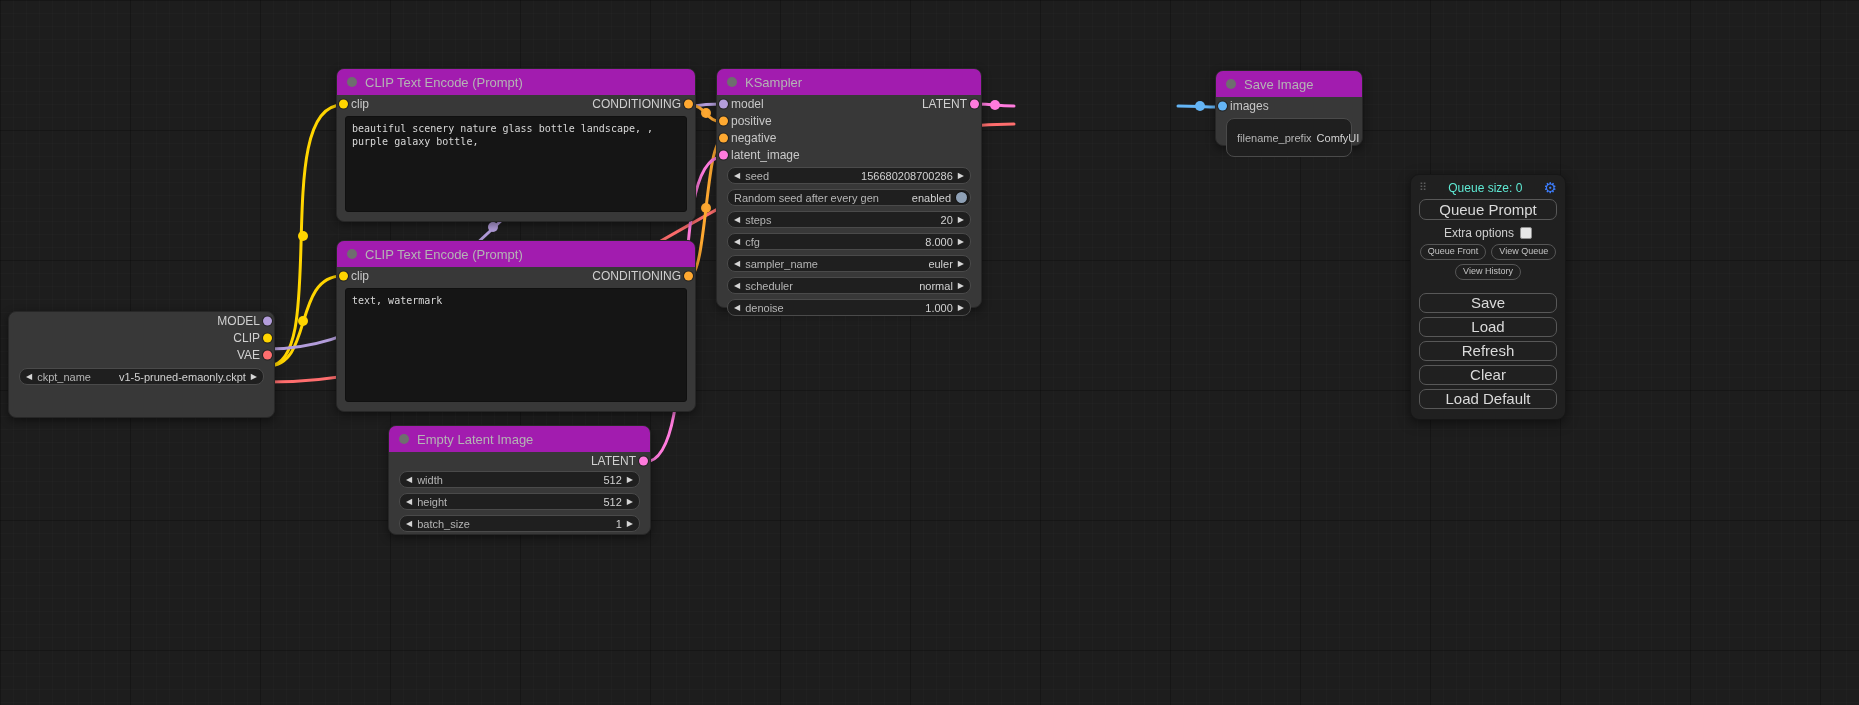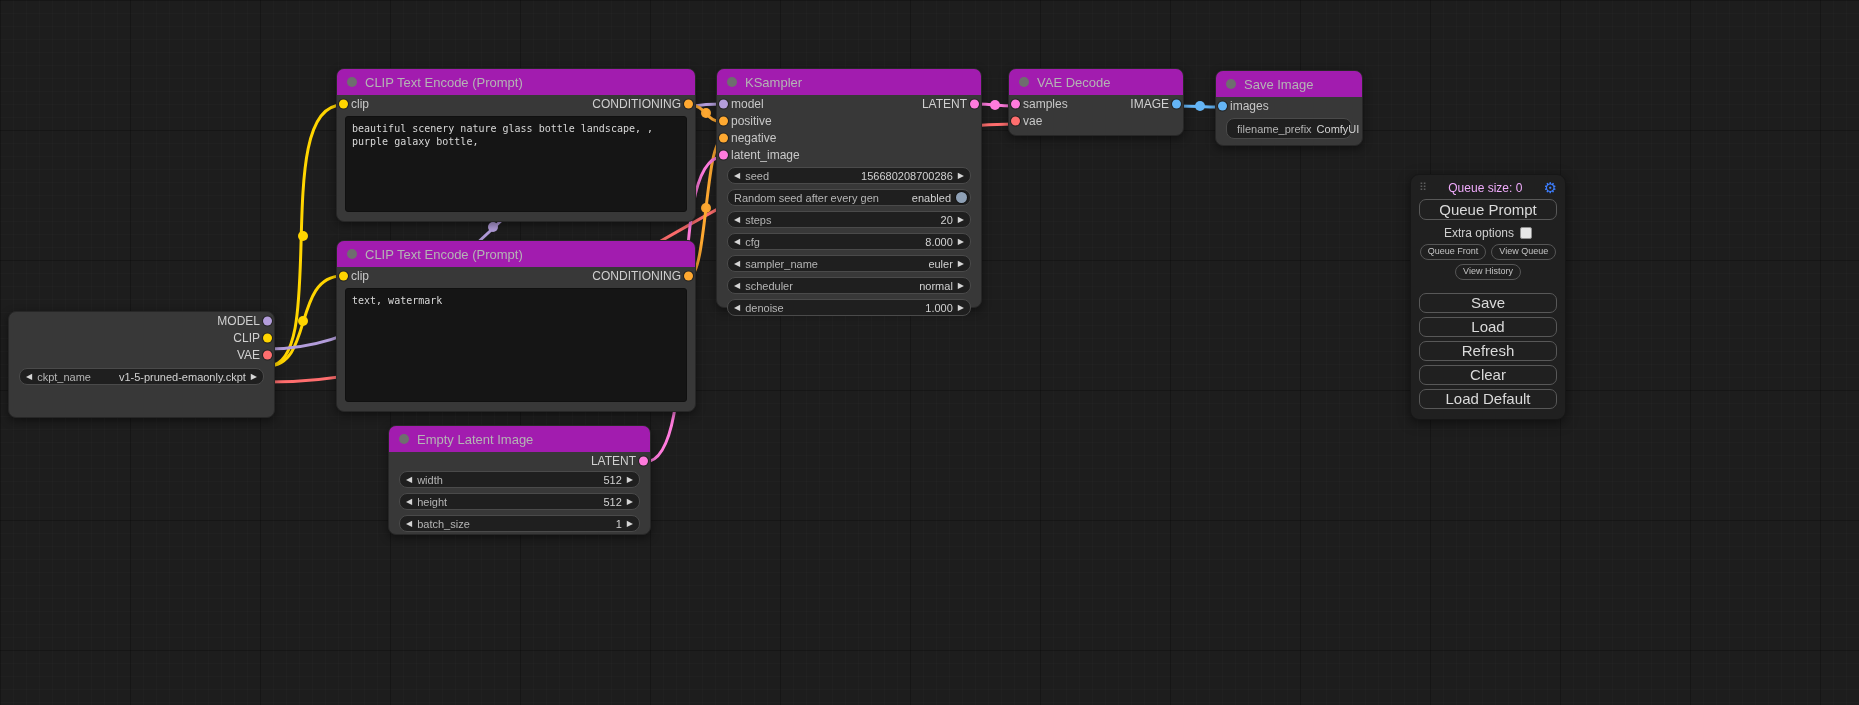--- a/index.html
+++ b/index.html
@@ -44,21 +44,21 @@
     padding:5px 6px;resize:none;overflow:hidden;
   }
   
   .panel{
     position:absolute;z-index:3;background:#202020;border:1px solid #161616;border-radius:9px;
     box-shadow:0 3px 12px rgba(0,0,0,0.5);box-sizing:border-box;
     display:flex;flex-direction:column;padding:5px 8px 10px 8px;gap:4px;
   }
   .phead{display:flex;align-items:center;height:18px;}
   .drag{color:#5d5d5d;font-size:11px;flex:0 0 auto;cursor:grab;}
-  .qsize{flex:1;text-align:center;font-size:12px;color:#f0abfc;}
+  .qsize{flex:1;text-align:center;font-size:12px;color:#5eead4;}
   .gear{font-size:15px;line-height:1;cursor:pointer;}
   .bigbtn{
     height:23px;background:#202020;border:1px solid #585858;border-radius:7px;
     color:#dadada;font-size:15px;font-family:"Liberation Sans",sans-serif;cursor:pointer;padding:0;
   }
   .bigbtn.qp{margin-bottom:2px;}
   .extra{display:flex;align-items:center;justify-content:center;gap:6px;font-size:12px;color:#cfcfcf;height:15px;}
   .cb{width:10px;height:10px;background:#e6e6e6;border:1px solid #8f8f8f;border-radius:2px;cursor:pointer;}
   .smallrow{display:flex;justify-content:center;gap:5px;}
   .smallbtn{
@@ -235,47 +235,31 @@
       <span class="arr">▶</span>
     </div>
     <div class="widget" style="margin-top:5px;">
       <span class="arr">◀</span>
       <span>denoise</span>
       <span class="wval">1.000</span>
       <span class="arr">▶</span>
     </div>
   </div>
 
-  <div class="node" style="left:1008px;top:68px;width:176px;height:68px;">
-    <div class="ntitle">
-      <span class="cdot"></span>
-      <span>VAE Decode</span>
-    </div>
-    <div class="srow">
-      <span class="sdot din" style="background: rgb(255, 123, 221);"></span>
-      <span>samples</span>
-      <span class="olbl">IMAGE</span>
-      <span class="sdot dout" style="background: rgb(100, 181, 246);"></span>
-    </div>
-    <div class="srow">
-      <span class="sdot din" style="background: rgb(255, 110, 110);"></span>
-      <span>vae</span>
-    </div>
-  </div>
 
   <div class="node" style="left:1215px;top:70px;width:148px;height:76px;">
     <div class="ntitle">
       <span class="cdot"></span>
       <span>Save Image</span>
     </div>
     <div class="srow">
       <span class="sdot din" style="background: rgb(100, 181, 246);"></span>
       <span>images</span>
     </div>
-    <div class="widget" style="margin-top:4px;padding:2px 10px;">
+    <div class="widget" style="margin-top:4px;padding:11px 10px;">
       <span>filename_prefix</span>
       <span class="wval">ComfyUI</span>
     </div>
   </div>
 
   <div class="panel" style="left:1410px;top:174px;width:156px;height:246px;">
     <div class="phead">
       <span class="drag">⠿</span>
       <span class="qsize">Queue size: 0</span>
       <span class="gear" style="color: rgb(61, 126, 255);">⚙</span>

